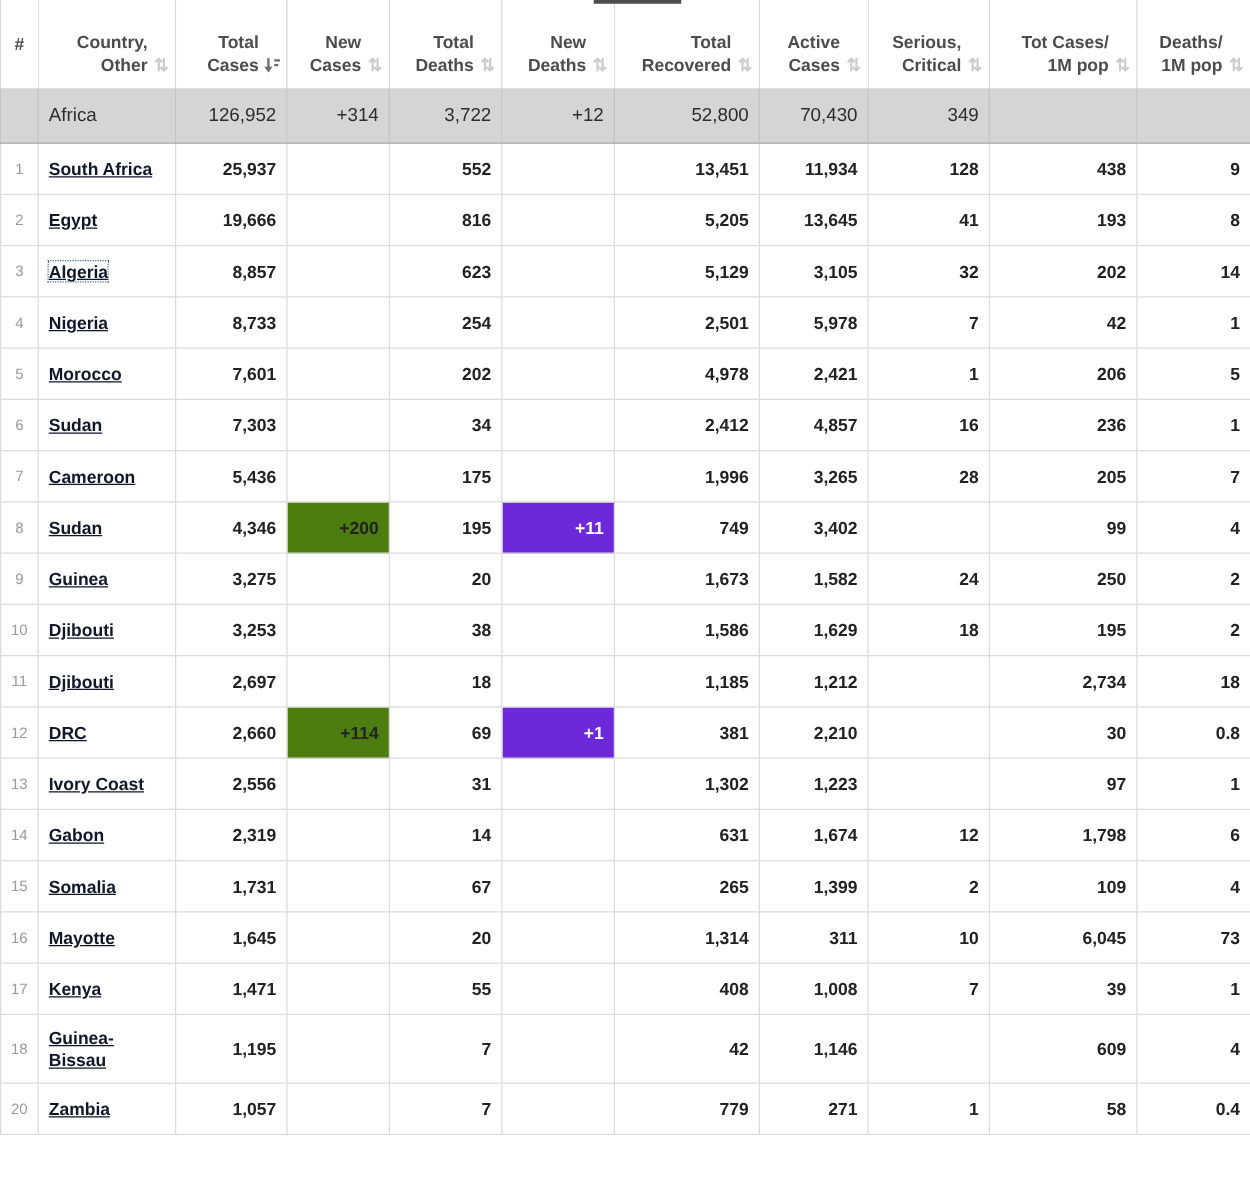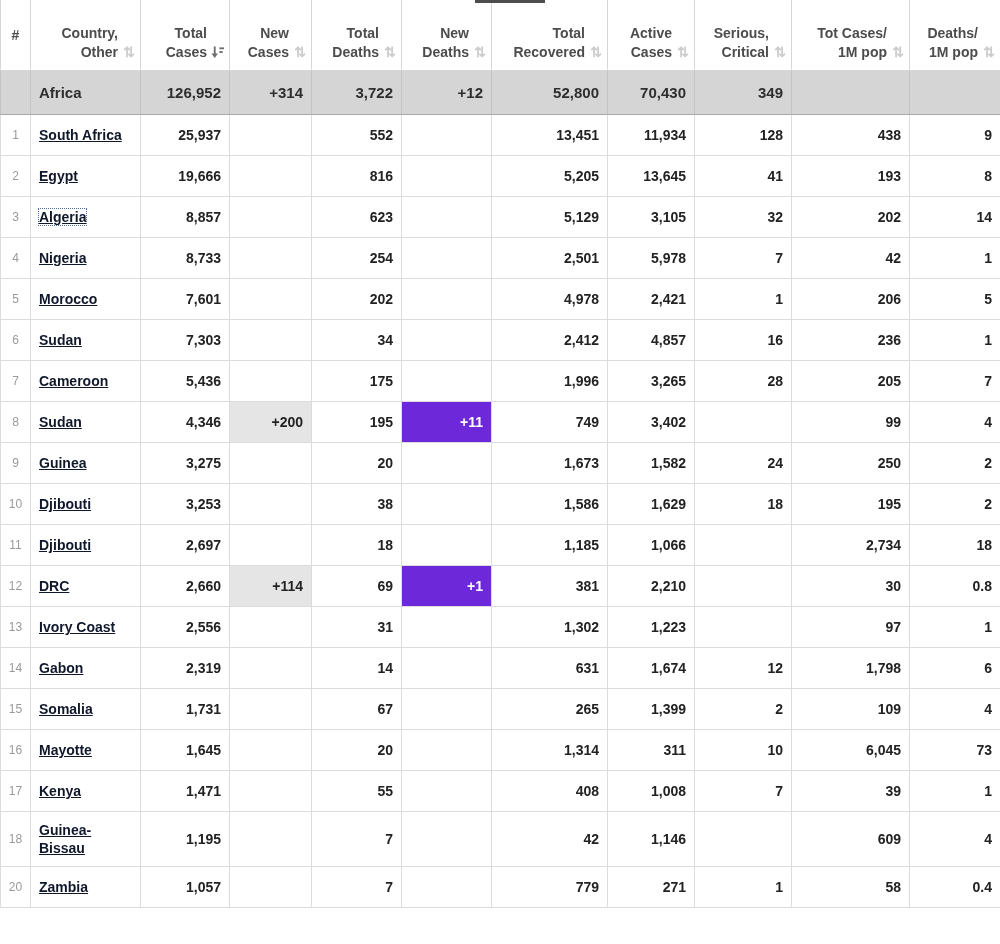--- a/index.html
+++ b/index.html
@@ -96,30 +96,30 @@
     color: #0f172a;
     font-weight: 700;
     text-decoration: underline;
     cursor: pointer;
   }
   td.country a.focused { outline: 1px dotted #4a6fa5; }
 
   tr.summary td {
     height: 44px;
     background: #d5d5d5;
-    font-weight: 700;
+    font-weight: 400;
     color: #2e2e2e;
     border-color: #c3c3c3;
     border-top: 1px solid #a9a9a9;
     border-bottom: 1px solid #a9a9a9;
     font-size: 15px;
   }
   tr.summary td.country { text-align: left; }
 
-  td.hl-yellow { background: #e5e5e5; }
+  td.hl-yellow { background: #4d7c0f; }
   td.hl-red    { background: #6d28d9; color: #ffffff; }
 </style>
 </head>
 <body>
 
 <div class="page">
   <div class="tab-indicator"></div>
   <table>
     <colgroup>
       <col class="w-rank">
@@ -311,21 +311,21 @@
           <td>2</td>
         </tr>
         <tr>
           <td class="rank">11</td>
           <td class="country"><a href="#">Djibouti</a></td>
           <td>2,697</td>
           <td></td>
           <td>18</td>
           <td></td>
           <td>1,185</td>
-          <td>1,066</td>
+          <td>1,212</td>
           <td></td>
           <td>2,734</td>
           <td>18</td>
         </tr>
         <tr>
           <td class="rank">12</td>
           <td class="country"><a href="#">DRC</a></td>
           <td>2,660</td>
           <td class="hl-yellow">+114</td>
           <td>69</td>

